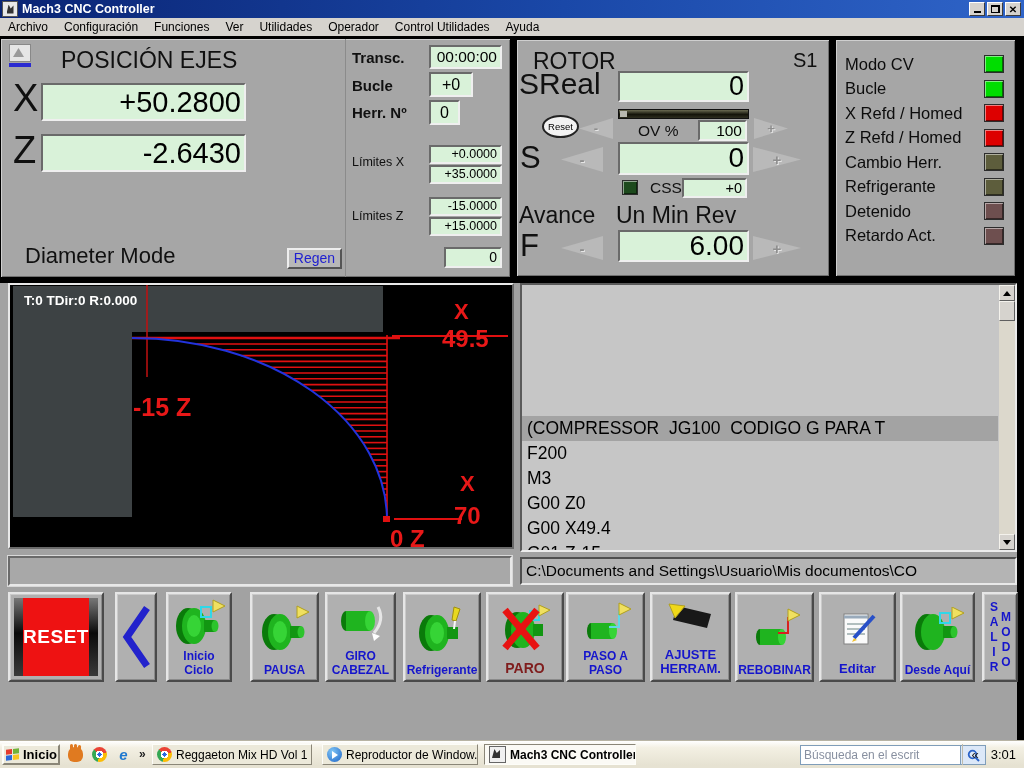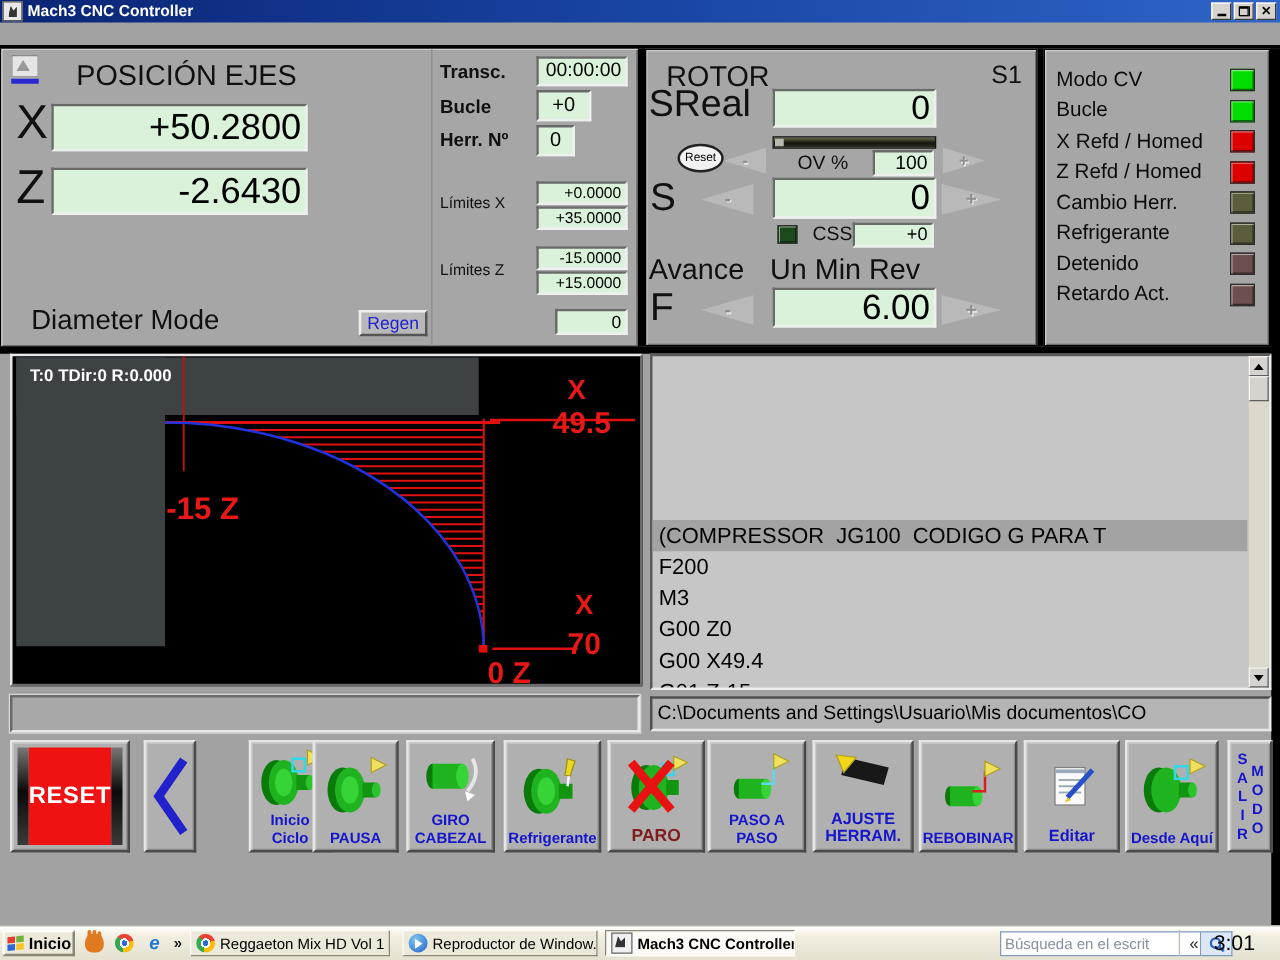--- a/index.html
+++ b/index.html
@@ -153,21 +153,21 @@
   .mach-ico i{position:absolute;left:2px;top:2px;width:8px;height:9px;background:#333;
     clip-path:polygon(0 100%,30% 0,60% 45%,100% 10%,100% 100%);}
   .search-box{position:absolute;left:800px;top:4px;width:186px;height:20px;display:flex;}
   .search-input{flex:1;border:1px solid #7f9db9;background:#fff;font-size:12px;color:#8890a0;
     font-family:"Liberation Sans",sans-serif;padding:0 3px;min-width:0;}
   .search-btn{width:24px;background:#dce8f8;border:1px solid #7f9db9;border-left:none;
     display:flex;align-items:center;justify-content:center;}
   .tray{position:absolute;right:4px;top:3px;height:21px;display:flex;align-items:center;
     border-left:1px solid #c0bcac;padding-left:8px;}
   .tray .chev{font-size:13px;color:#222;margin-right:12px;}
-  .tray .clock{font-size:17px;color:#000;margin-right:16px;}
+  .tray .clock{font-size:13px;color:#000;margin-right:4px;}
   .ql-chevron{font-size:12px;font-weight:bold;color:#222;}
 </style>
 </head>
 <body>
 
 <div id="screen">
 
   <div class="titlebar">
     <span class="app-icon">
         <i></i>
@@ -182,20 +182,30 @@
             <b></b>
             <i></i>
           </span>
         </span>
       <span class="winbtn">
           <span class="glyph-close">✕</span>
         </span>
     </span>
   </div>
 
+  <div class="menubar">
+    <span class="menu-item">Archivo</span>
+    <span class="menu-item">Configuración</span>
+    <span class="menu-item">Funciones</span>
+    <span class="menu-item">Ver</span>
+    <span class="menu-item">Utilidades</span>
+    <span class="menu-item">Operador</span>
+    <span class="menu-item">Control Utilidades</span>
+    <span class="menu-item">Ayuda</span>
+  </div>
   <div class="sep-top"></div>
 
   <div class="top-region">
 
     <div class="slab" id="slab-axes">
       <div class="jog-icon">
           <div class="pic">
             <i></i>
           </div>
           <div class="cap"></div>
@@ -377,21 +387,21 @@
   </div>
 
   <div class="tool-btn" style="left:115px;width:42px;">
     <div class="tb-icon">
       <svg width="30" height="66" viewBox="0 0 30 66">
           <polyline points="26,4 6,33 26,62" fill="none" stroke="#2222cc" stroke-width="7"></polyline>
         </svg>
     </div>
   </div>
 
-  <div class="tool-btn" style="left:166px;width:66px;margin-left:33px;">
+  <div class="tool-btn" style="left:166px;width:66px;">
     <div class="tb-icon">
       <svg width="56" height="50" viewBox="0 0 56 50">
         <ellipse cx="17" cy="27" rx="12" ry="18" fill="#0a7a0a"></ellipse>
           <ellipse cx="23" cy="27" rx="12" ry="18" fill="#1fb41f"></ellipse>
           <ellipse cx="23" cy="27" rx="7" ry="11" fill="#36d436"></ellipse>
         <rect x="33" y="21" width="11" height="12" fill="#129612"></rect>
           <ellipse cx="44" cy="27" rx="3.5" ry="6" fill="#2cc42c"></ellipse>
         <rect x="30" y="8" width="10" height="10" fill="none" stroke="#30d8e8" stroke-width="2"></rect>
         <polygon points="42,1 54,7 42,13" fill="#f0e060" stroke="#b0a020"></polygon>
       </svg>

